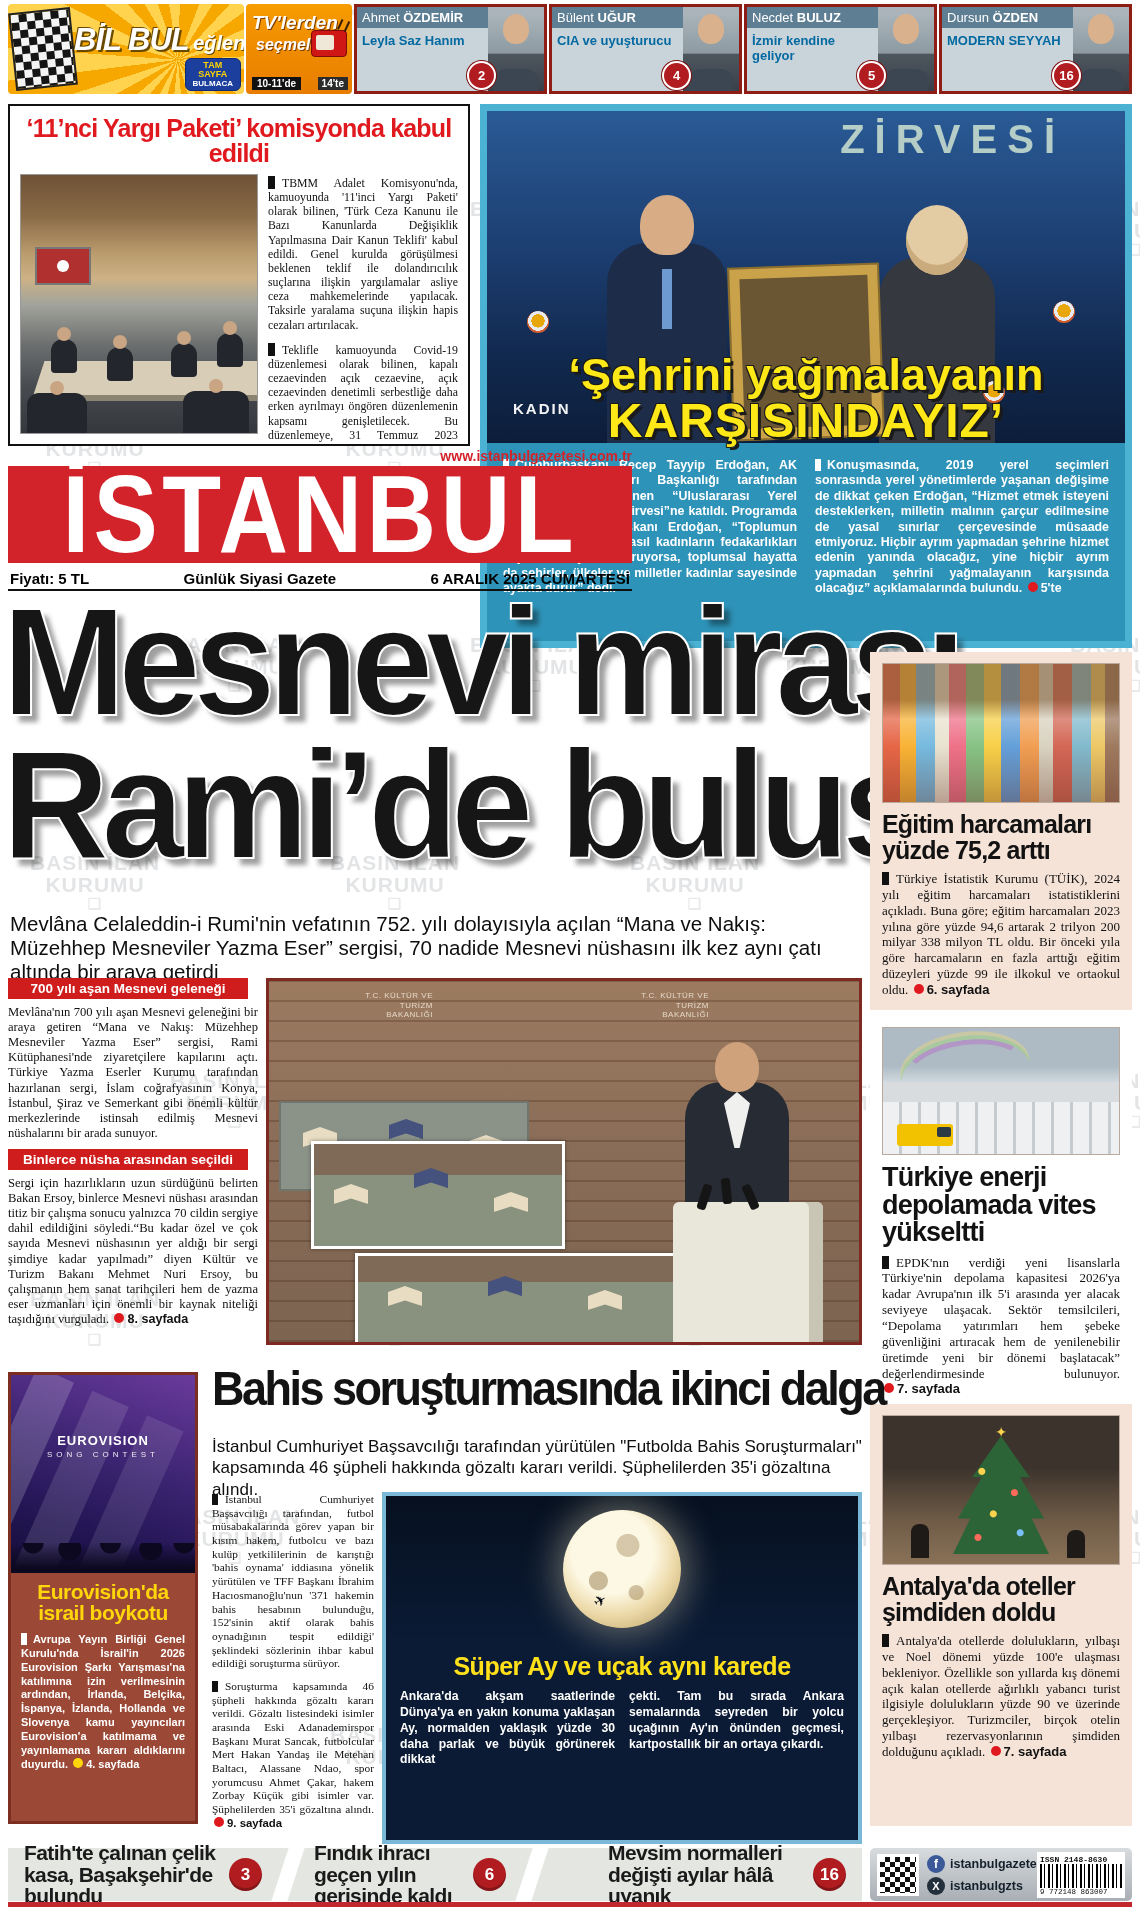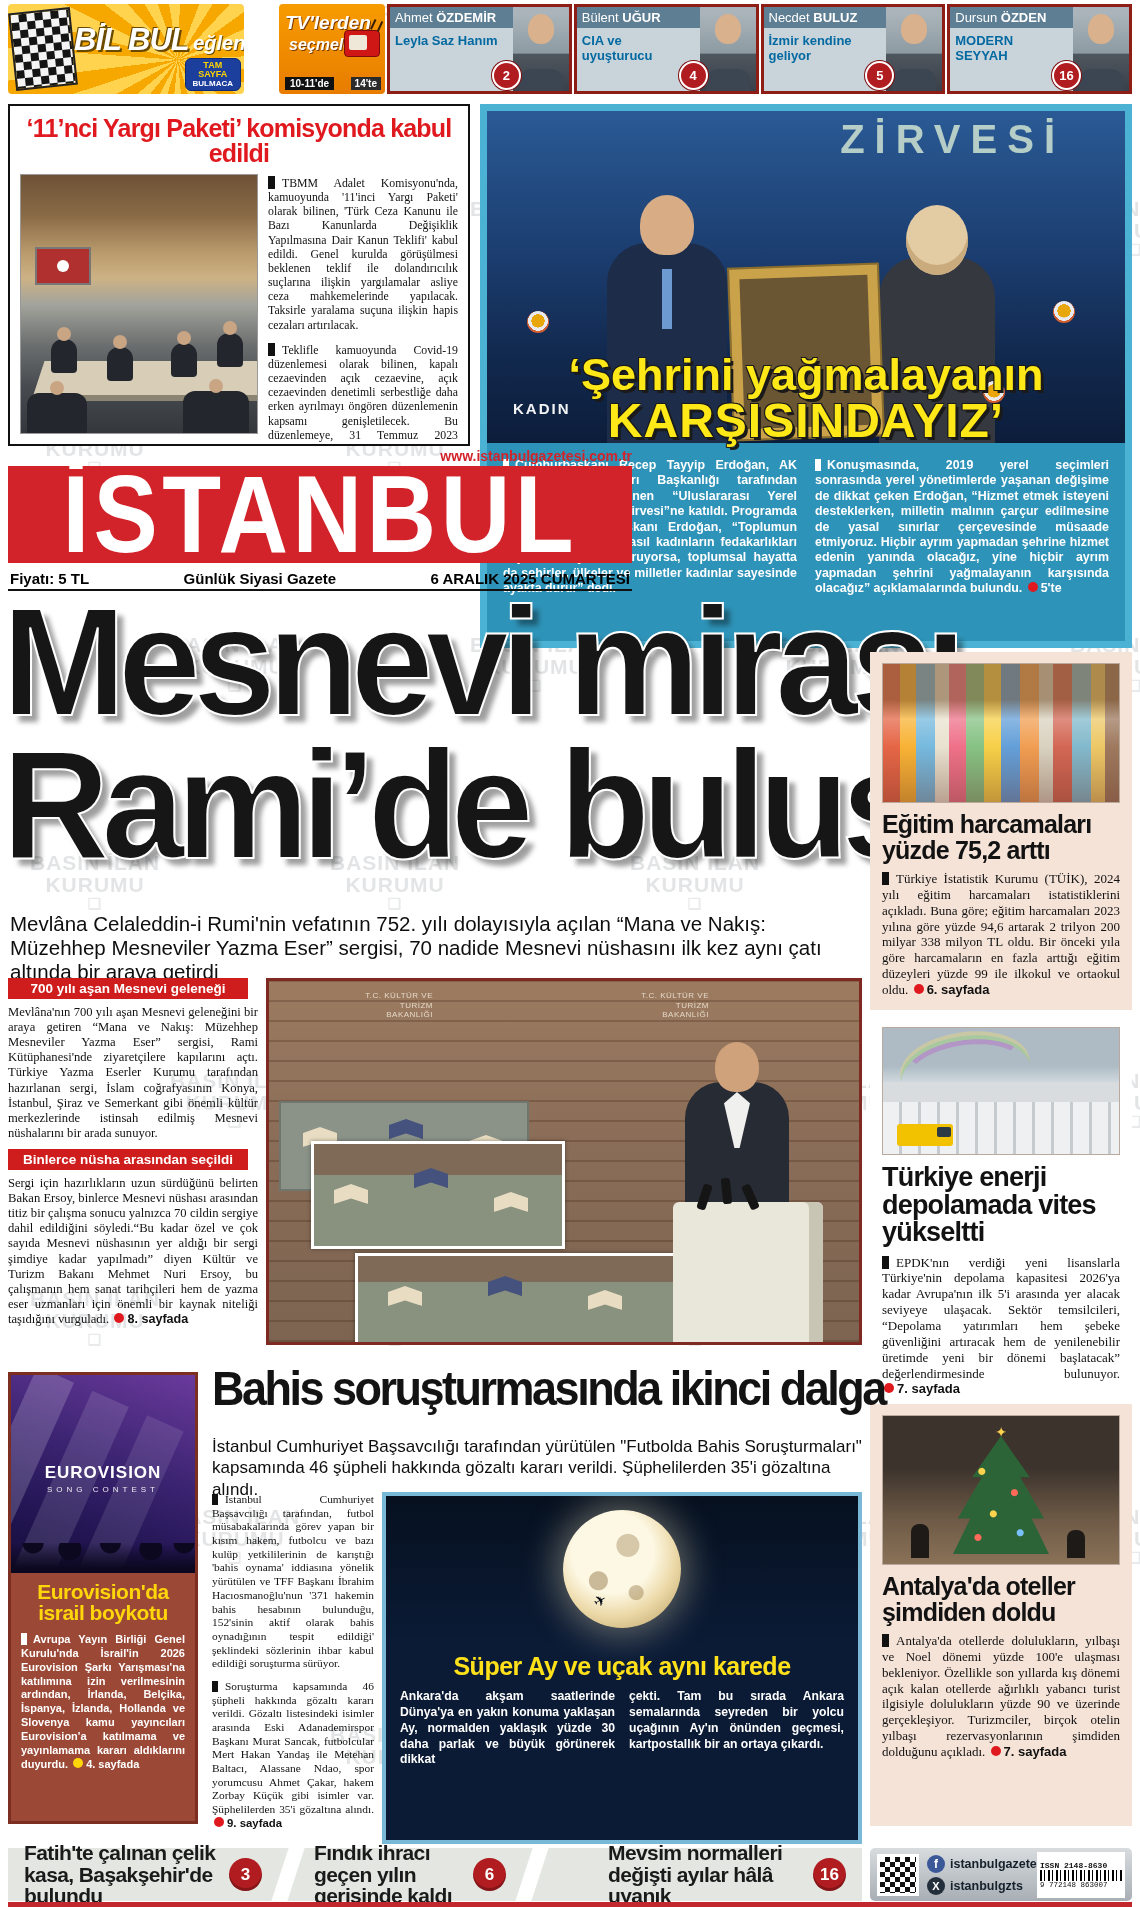--- a/index.html
+++ b/index.html
@@ -26,21 +26,21 @@
   .puzzle-text{position:absolute;left:66px;top:18px;white-space:nowrap;}
   .puzzle-text .big{font-size:31px;font-weight:bold;font-style:italic;color:#fff;
     text-shadow:2px 2px 0 #6a4a00, -1px -1px 0 #6a4a00;letter-spacing:-1px;}
   .puzzle-text .script{font-size:20px;font-style:italic;font-weight:bold;color:#fff;
     text-shadow:1px 1px 0 #6a4a00;}
   .puzzle-badge{position:absolute;right:3px;bottom:3px;background:#1c3f9e;border-radius:6px;
     padding:2px 7px;text-align:center;line-height:1.05;border:1px solid #0c2a75;}
   .puzzle-badge .y{color:#ffd400;font-weight:bold;font-size:9px;display:block;}
   .puzzle-badge .w{color:#fff;font-weight:bold;font-size:8px;display:block;}
   .promo-tv{width:106px;position:relative;border-radius:4px;overflow:hidden;
-    background:linear-gradient(180deg,#f79c00,#e87c00);margin-left:33px;}
+    background:linear-gradient(180deg,#f79c00,#e87c00);}
   .tv-line1{position:absolute;left:6px;top:8px;font-size:19px;font-weight:bold;font-style:italic;
     color:#fff;text-shadow:1px 1px 0 #7c3c00;}
   .tv-line2{position:absolute;left:10px;top:32px;font-size:16px;font-weight:bold;font-style:italic;
     color:#fff;text-shadow:1px 1px 0 #7c3c00;}
   .tv-icon{position:absolute;right:5px;top:26px;width:34px;height:25px;background:#cf1716;
     border-radius:4px;border:1px solid #7e0b0b;}
   .tv-icon::before{content:"";position:absolute;left:4px;top:4px;width:18px;height:15px;
     background:#efe7d8;border-radius:2px;}
   .tv-icon::after{content:"";position:absolute;right:-2px;top:-10px;width:2px;height:11px;
     background:#3a1d05;transform:rotate(25deg);box-shadow:-7px 1px 0 #3a1d05;}
@@ -216,21 +216,21 @@
   .euro-photo::before{content:"";position:absolute;left:-20px;top:-10px;width:40px;height:220px;
     background:rgba(255,255,255,.18);transform:rotate(24deg);box-shadow:60px 0 0 rgba(255,255,255,.12),120px 0 0 rgba(255,255,255,.10);}
   .euro-photo::after{content:"";position:absolute;left:0;bottom:-6px;width:100%;height:36px;
     background:radial-gradient(circle at 12% 0,#0c0820 10px,transparent 11px),
                radial-gradient(circle at 32% 6px,#0c0820 11px,transparent 12px),
                radial-gradient(circle at 54% 0,#0c0820 10px,transparent 11px),
                radial-gradient(circle at 76% 6px,#0c0820 11px,transparent 12px),
                radial-gradient(circle at 94% 0,#0c0820 10px,transparent 11px),
                linear-gradient(180deg,transparent,#0c0820 70%);}
   .euro-logo{position:absolute;left:0;top:58px;width:100%;text-align:center;color:#fff;z-index:2;}
-  .euro-logo .el1{display:block;font-size:17px;font-weight:bold;letter-spacing:1px;margin-top:30px;}
+  .euro-logo .el1{display:block;font-size:13px;font-weight:bold;letter-spacing:1px;}
   .euro-logo .el2{display:block;font-size:8px;letter-spacing:4px;margin-top:2px;opacity:.9;}
   .euro-head{color:#ffd60a;font-weight:bold;font-size:21px;line-height:1.0;text-align:center;
     padding:8px 6px 4px 6px;letter-spacing:-0.5px;}
   .euro-body{color:#fff;font-weight:bold;font-size:11px;line-height:1.26;text-align:justify;
     padding:4px 10px;margin:0;}
 
   
   .superay{left:382px;top:1492px;width:480px;height:352px;box-sizing:border-box;background:#0b1b36;
     border:4px solid #79b8d6;overflow:hidden;}
   .moon-area{position:relative;height:152px;background:linear-gradient(180deg,#06101f 0%,#0b1b36 100%);}
@@ -262,22 +262,22 @@
     background:linear-gradient(180deg,#d8dcdf,#a8aeb4);display:flex;align-items:center;gap:8px;
     padding:0 7px;box-sizing:border-box;}
   .qr{width:42px;height:42px;flex:none;background:repeating-conic-gradient(#111 0 25%,#fff 0 50%) 0 0/10px 10px;
     border:3px solid #fff;box-sizing:border-box;}
   .soc-rows{display:flex;flex-direction:column;gap:4px;flex:1;min-width:0;}
   .soc-row{display:flex;align-items:center;gap:5px;}
   .soc-ico{width:18px;height:18px;flex:none;border-radius:50%;color:#fff;font-weight:bold;font-size:12px;
     display:flex;align-items:center;justify-content:center;}
   .fb{background:#3b5998;} .xx{background:#23303c;font-size:11px;}
   .soc-label{font-weight:bold;font-size:12.5px;color:#15202b;white-space:nowrap;}
-  .barcode{width:88px;height:46px;flex:none;background:#fff;padding:9px 3px;box-sizing:border-box;
-    display:flex;flex-direction:column;justify-content:space-between;}
+  .barcode{width:88px;height:46px;flex:none;background:#fff;padding:2px 3px;box-sizing:border-box;
+    display:flex;flex-direction:column;justify-content:flex-end;}
   .issn{font-family:"Liberation Mono",monospace;font-size:8px;font-weight:bold;color:#111;white-space:nowrap;}
   .bars{height:24px;background:repeating-linear-gradient(90deg,#000 0 2px,#fff 2px 4px,#000 4px 5px,#fff 5px 8px);}
   .digits{font-family:"Liberation Mono",monospace;font-size:7.5px;color:#111;white-space:nowrap;}
   .bottom-red{left:8px;top:1902px;width:1124px;height:5px;background:#c1272d;}
 </style>
 </head>
 <body>
 
 <div class="page">
   <div id="wm-layer">

